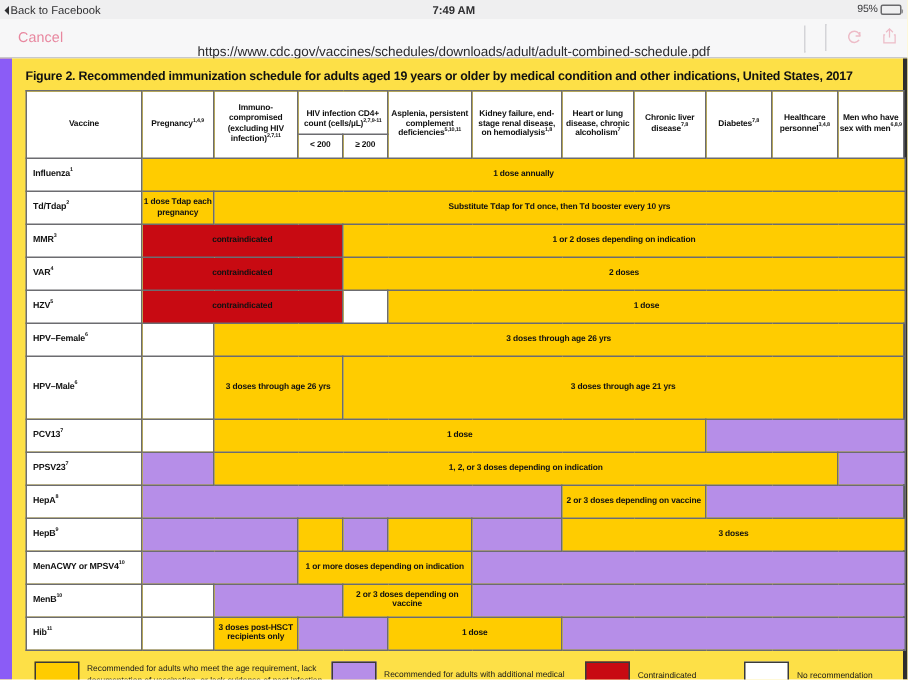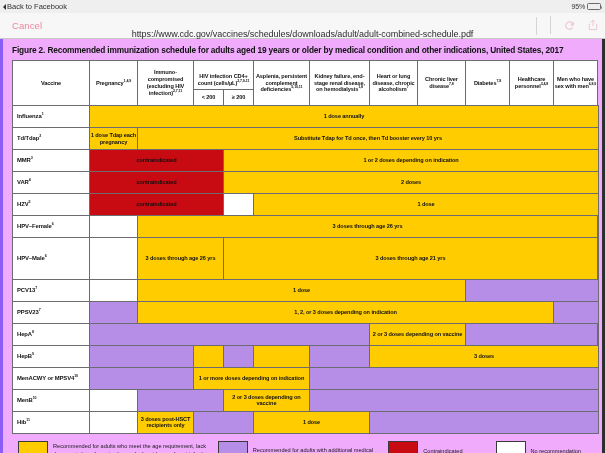--- a/index.html
+++ b/index.html
@@ -70,22 +70,22 @@
     position: absolute; right: 7px; display: flex; align-items: center; gap: 13px;
   }
   .navicon { opacity: 0.55; }
   .chev-nav { width: 7px; height: 7px; border-style: solid; border-color: #b9b9be; }
   .chev-back { border-width: 0 0 1.3px 1.3px; transform: rotate(45deg); }
   .chev-fwd  { border-width: 1.3px 1.3px 0 0; transform: rotate(45deg); }
 
   
   #pdf-page {
     width: 605px; height: 414px;
-    background: #f0abfc;
-    border-left: 3px solid #8b5cf6;
+    background: #fde047;
+    border-left: 8px solid #8b5cf6;
     border-right: 3px solid #2e2e2e;
     padding: 6px 9px 0 9px;
     position: relative;
   }
   #figure-title {
     font-size: 8.3px; font-weight: bold; color: #111;
     letter-spacing: -0.15px; margin-bottom: 5px; white-space: nowrap;
   }
 
   
@@ -149,20 +149,21 @@
   .legend-text-mid { padding-top: 5px; }
 </style>
 </head>
 <body>
 
 <div id="status-bar">
   <div id="back-to-app">
     <span class="chev-left"></span>
     <span>Back to Facebook</span>
   </div>
+  <div id="status-clock">7:49 AM</div>
   <div id="status-right">
     <span id="batt-pct">95%</span>
     <span id="batt-icon"><span id="batt-fill"></span></span>
   </div>
 </div>
 
 <div id="browser-bar">
   <div id="cancel-button">Cancel</div>
   <div id="url-text">https://www.cdc.gov/vaccines/schedules/downloads/adult/adult-combined-schedule.pdf</div>
   <div id="nav-icons">

